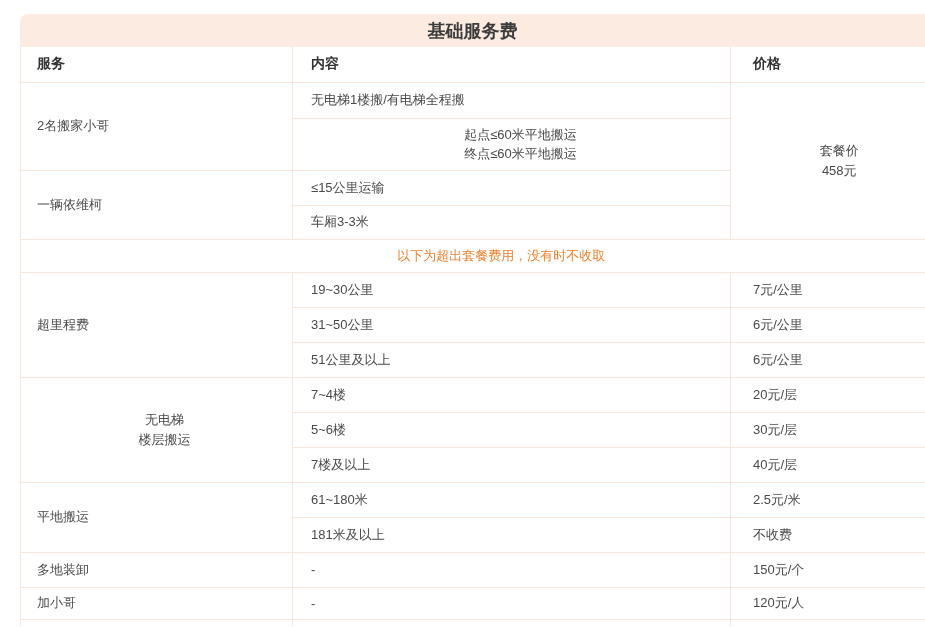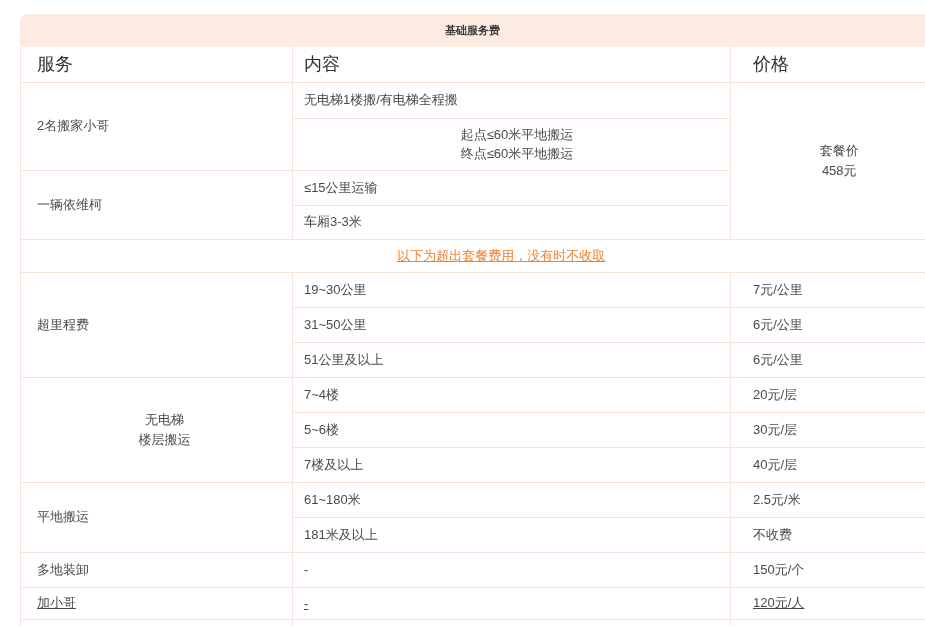--- a/index.html
+++ b/index.html
@@ -19,61 +19,60 @@
     width: 905px;
   }
   .title-bar {
     height: 33px;
     background: var(--header-bg, #fcebe1);
     border-radius: 8px 0 0 0;
     display: flex;
     align-items: center;
     justify-content: center;
     font-weight: bold;
-    font-size: 11px;
+    font-size: 18px;
     color: var(--title-text, #3c3c3c);
   }
   table {
     border-collapse: collapse;
     width: 905px;
     table-layout: fixed;
   }
   col.c1 { width: 272px; }
   col.c2 { width: 438px; }
   col.c3 { width: 195px; }
   th, td {
     border-bottom: 1px solid var(--border, #f8e5da);
     vertical-align: middle;
     text-align: left;
     padding: 0;
     font-weight: normal;
   }
   th {
-    font-weight: normal;
-    font-size: 18px;
+    font-weight: bold;
+    font-size: 14px;
     color: #333333;
   }
   .svc { padding-left: 16px; border-right: 1px solid var(--border, #f8e5da); }
-  .cnt { padding-left: 11px; border-right: 1px solid var(--border, #f8e5da); }
+  .cnt { padding-left: 18px; border-right: 1px solid var(--border, #f8e5da); }
   .prc { padding-left: 22px; }
   .edge { border-left: 1px solid var(--border, #f8e5da); }
   .ml { white-space: pre-line; line-height: 1.5; text-align: center; }
   .note-cell {
     text-align: center;
     padding-left: 56px;
     color: var(--note-text, #f0812e);
     border-left: 1px solid var(--border, #f8e5da);
-    text-decoration: underline;
   }
   tr.h35 { height: 35px; }
   tr.h36 { height: 36px; }
   tr.h52 { height: 52px; }
   tr.h34 { height: 34px; }
   tr.h33 { height: 33px; }
-  tr.h32 { height: 32px; text-decoration: underline; }
+  tr.h32 { height: 32px; }
   tr.cut { height: 7px; }
   tr.cut td { border-bottom: none; line-height: 0; }
 </style>
 </head>
 <body>
 
 <div class="wrap">
 
   <div class="title-bar">
     <span>基础服务费</span>

